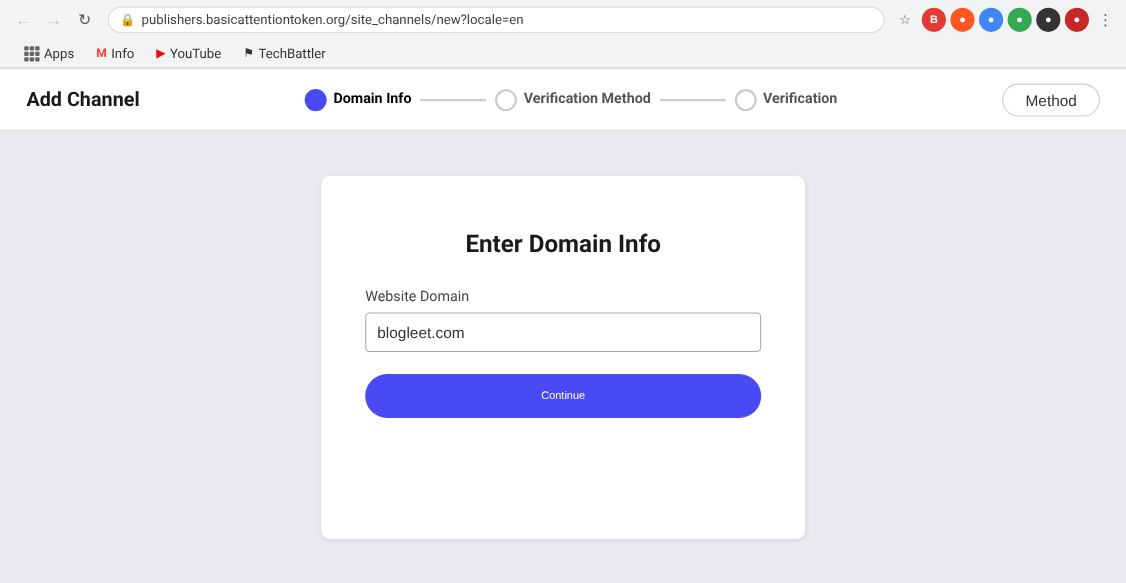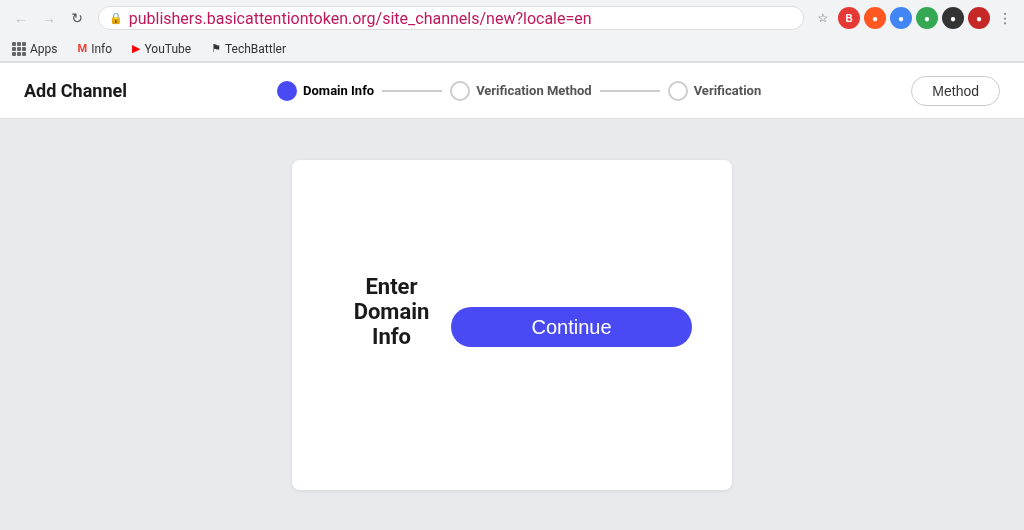--- a/index.html
+++ b/index.html
@@ -65,22 +65,22 @@
       padding: 0 10px;
       gap: 6px;
     }
 
     .address-bar-icon {
       color: #555;
       font-size: 11px;
     }
 
     .address-bar-url {
-      font-size: 16px;
-      color: #be185d;
+      font-size: 12px;
+      color: #404040;
       flex: 1;
     }
 
     .browser-actions {
       display: flex;
       gap: 4px;
       align-items: center;
     }
 
     .browser-action-btn {
@@ -101,21 +101,21 @@
     .circle-blue { background: #4285f4; color: white; font-size: 10px; }
     .circle-green { background: #34a853; color: white; font-size: 10px; }
     .circle-dark { background: #333; color: white; font-size: 10px; }
     .circle-avatar { background: #c62828; color: white; font-size: 10px; border-radius: 50%; }
     .menu-btn { background: transparent; color: #666; font-size: 14px; }
 
     
     .bookmarks-bar {
       display: flex;
       align-items: center;
-      padding: 2px 8px;
+      padding: 2px 18px;
       gap: 12px;
       height: 26px;
       border-bottom: 1px solid #ddd;
       font-size: 12px;
       color: #333;
     }
 
     .bookmark-item {
       display: flex;
       align-items: center;
@@ -227,21 +227,21 @@
       padding: 20px;
     }
 
     .card {
       background: #fff;
       border-radius: 8px;
       width: 440px;
       min-height: 330px;
       padding: 50px 40px 50px;
       display: flex;
-      flex-direction: row;
+      flex-direction: column;
       align-items: center;
       box-shadow: 0 1px 4px rgba(0,0,0,0.08);
     }
 
     .card-title {
       font-size: 22px;
       font-weight: 700;
       color: #1a1a1a;
       margin-bottom: 28px;
       text-align: center;
@@ -270,21 +270,21 @@
       outline: none;
     }
 
     .continue-btn {
       width: 100%;
       height: 40px;
       background: #4a4af4;
       color: #fff;
       border: none;
       border-radius: 20px;
-      font-size: 20px;
+      font-size: 10px;
       font-weight: 500;
       cursor: pointer;
       margin-top: 4px;
     }
   </style>
 </head>
 <body>
 
 <div class="browser-chrome">
 
@@ -363,16 +363,20 @@
     </div>
   </div>
 
   <button class="cancel-btn">Method</button>
 </div>
 
 <div class="page-content">
   <div class="card">
     <h2 class="card-title">Enter Domain Info</h2>
 
+    <div class="form-group">
+      <label class="form-label">Website Domain</label>
+      <input class="form-input" type="text" value="blogleet.com" style="">
+    </div>
 
     <button class="continue-btn">Continue</button>
   </div>
 </div>
 
 </body></html>

